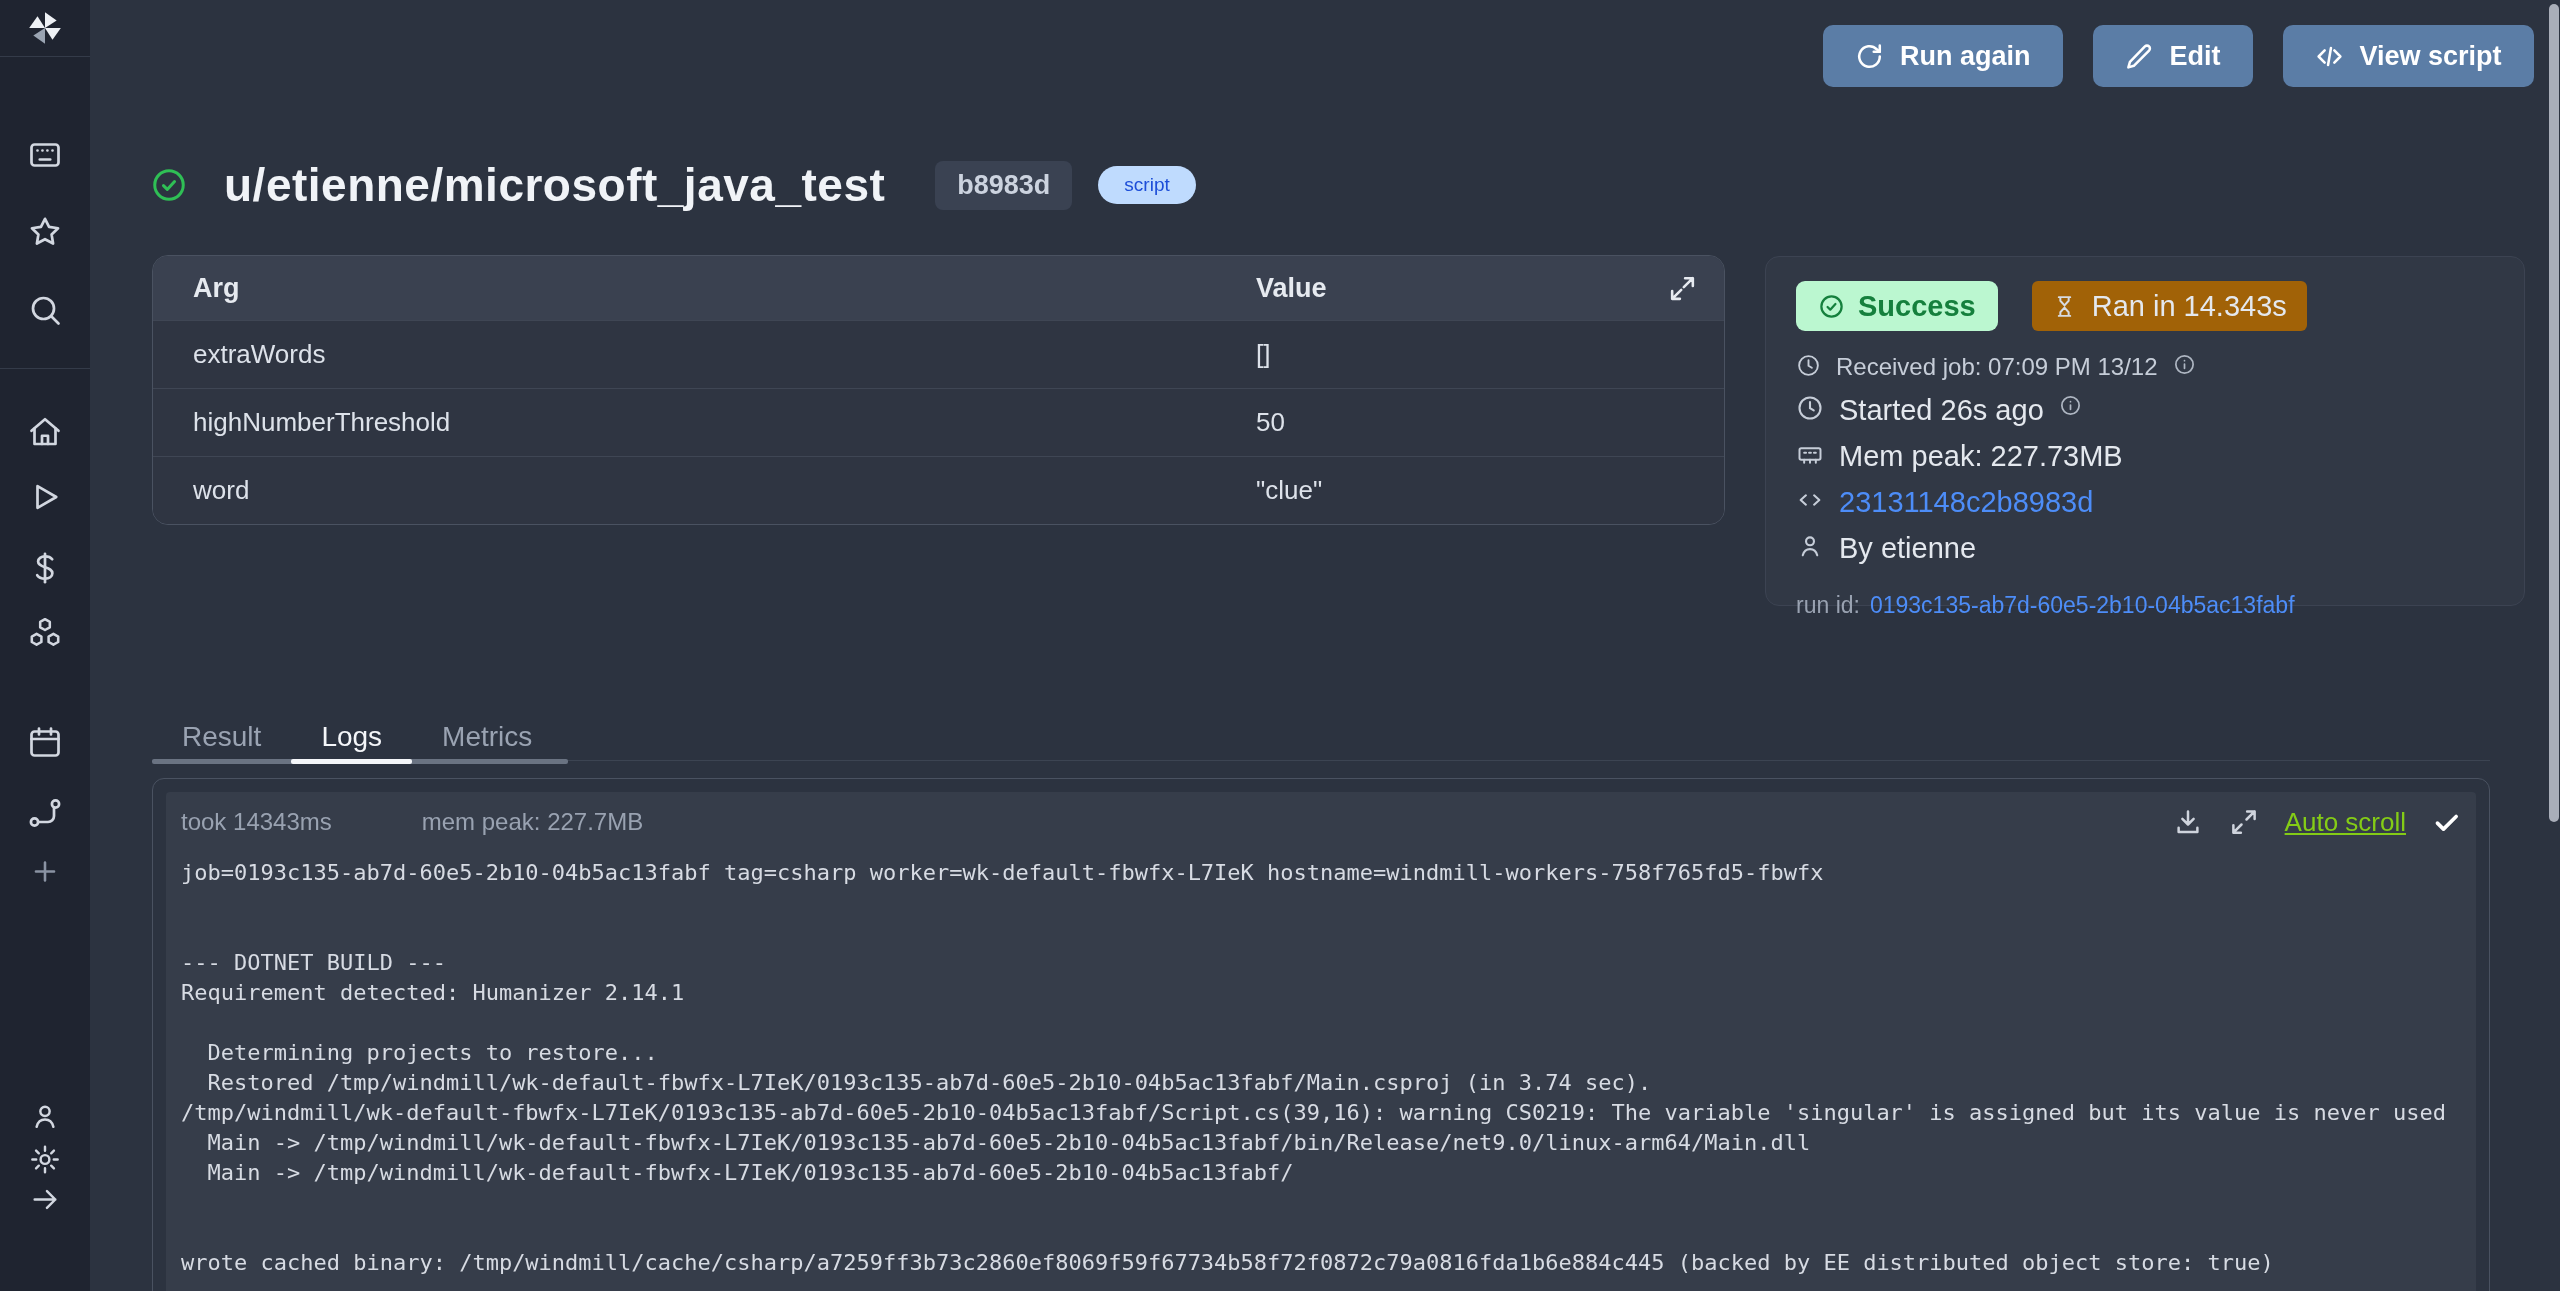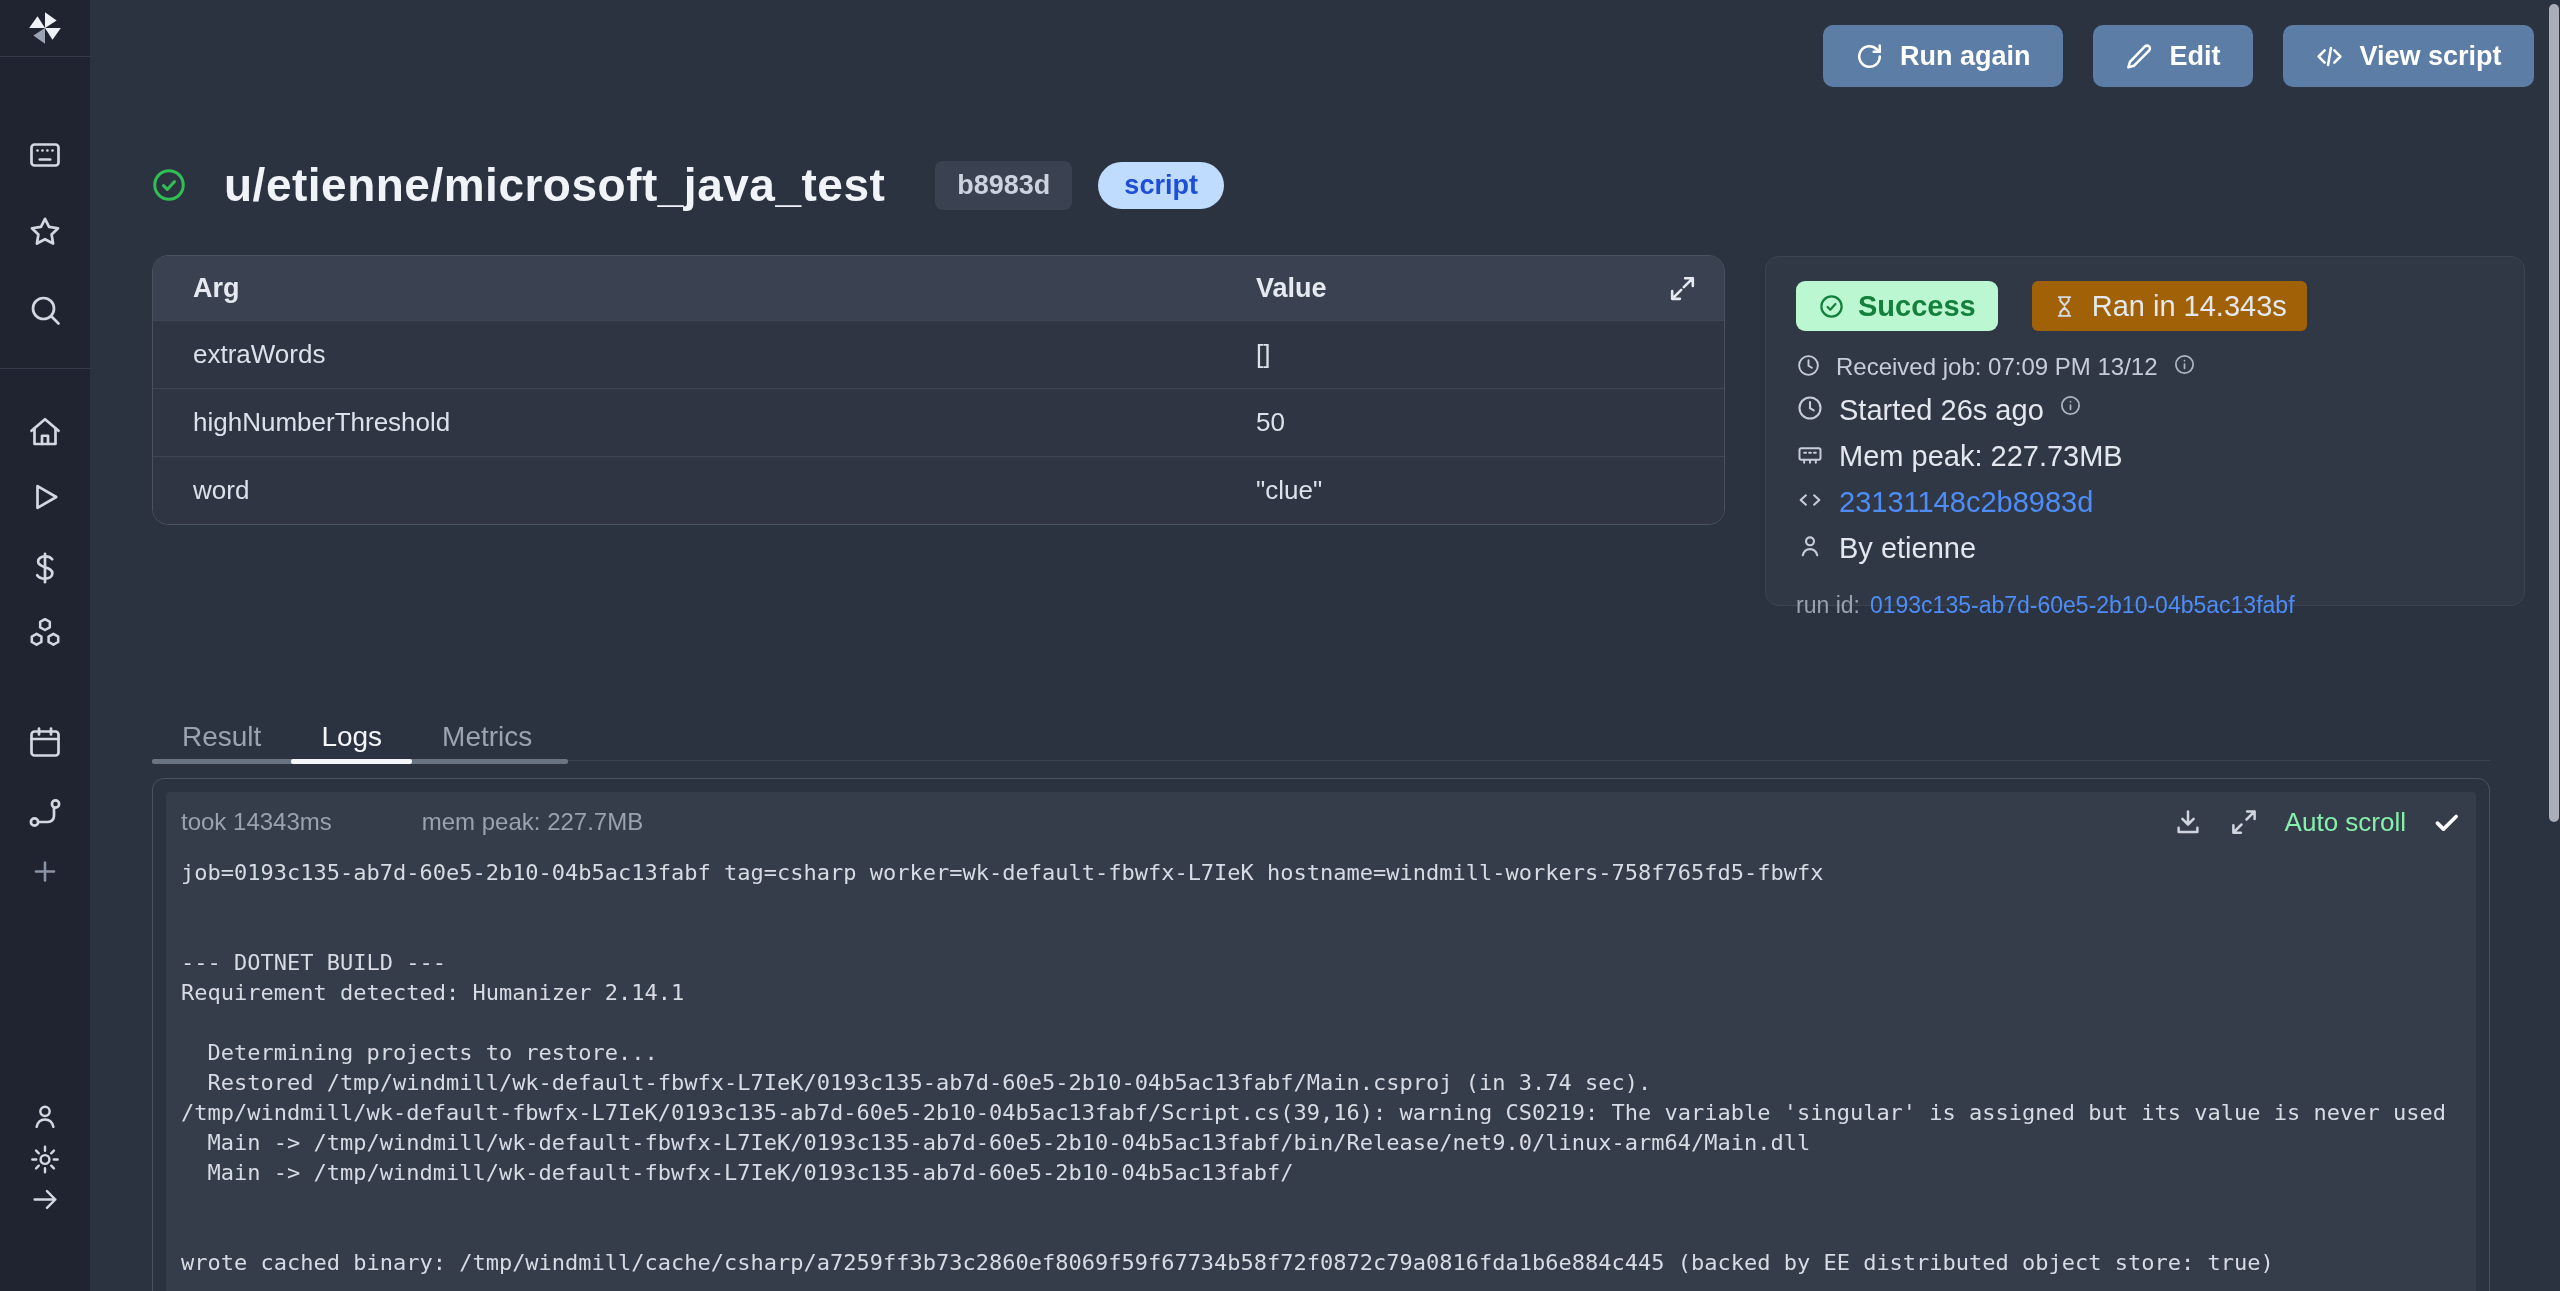--- a/index.html
+++ b/index.html
@@ -37,21 +37,21 @@
   .title-row { position:absolute; left:150px; top:158px; display:flex; align-items:center; }
   .title-check { color:#2fbf55; margin-right:36px; }
   .title-check svg { width:38px; height:38px; }
   .page-title { font-size:46px; font-weight:700; color:#f0f3f7; letter-spacing:.5px; }
   .hash-badge {
     margin-left:50px; background:#3a4252; color:#ccd3df; font-size:27px; font-weight:600;
     padding:9px 22px; border-radius:8px;
   }
   .kind-badge {
     margin-left:26px; background:var(--script-badge-bg,#bfdbfe); color:var(--script-badge-text,#1d4ed8);
-    font-size:27px; font-weight:700; padding:8px 26px; border-radius:999px; cursor:pointer;
+    font-size:19px; font-weight:400; padding:8px 26px; border-radius:999px; cursor:pointer;
   }
 
   
   .args-table { position:absolute; left:152px; top:255px; width:1573px; border:1px solid #4a5261; border-radius:16px; overflow:hidden; }
   .args-header { display:flex; align-items:center; height:64px; background:#3a4150; font-size:27px; font-weight:600; color:#e6eaf0; }
   .args-row { display:flex; align-items:center; height:68px; background:#2f3542; border-top:1px solid #3f4654; font-size:26px; color:#dde2ea; }
   .col-arg { flex:0 0 1103px; padding-left:40px; }
   .col-value { flex:1; }
   .args-expand { margin-left:auto; margin-right:26px; color:#e6eaf0; cursor:pointer; }
   .args-expand svg { width:31px; height:31px; }
@@ -95,21 +95,21 @@
   .log-outer {
     position:absolute; left:152px; top:778px; width:2338px; height:545px;
     border:1px solid #4a5261; border-radius:12px; padding:13px;
   }
   .log-inner { width:100%; height:100%; background:var(--log-bg,#363d4a); border-radius:4px; padding:0 15px; overflow:hidden; }
   .log-header { display:flex; align-items:center; height:60px; font-size:24px; color:#99a2b1; }
   .log-took { }
   .log-mem { margin-left:90px; }
   .log-actions { margin-left:auto; display:flex; align-items:center; gap:26px; }
   .log-actions svg { width:30px; height:30px; color:#cfd4dd; cursor:pointer; }
-  .autoscroll-label { font-size:26px; color:#86efac; }
+  .autoscroll-label { font-size:26px; color:#84cc16;text-decoration:underline; }
   .autoscroll-check svg { width:29px; height:29px; color:#fff; }
   .log-pre {
     margin-top:6px; font-family:"DejaVu Sans Mono", monospace;
     font-size:22px; line-height:30px; color:#d7dbe3; white-space:pre; overflow:hidden;
   }
 </style>
 </head>
 <body>
 
 <nav class="sidebar">

